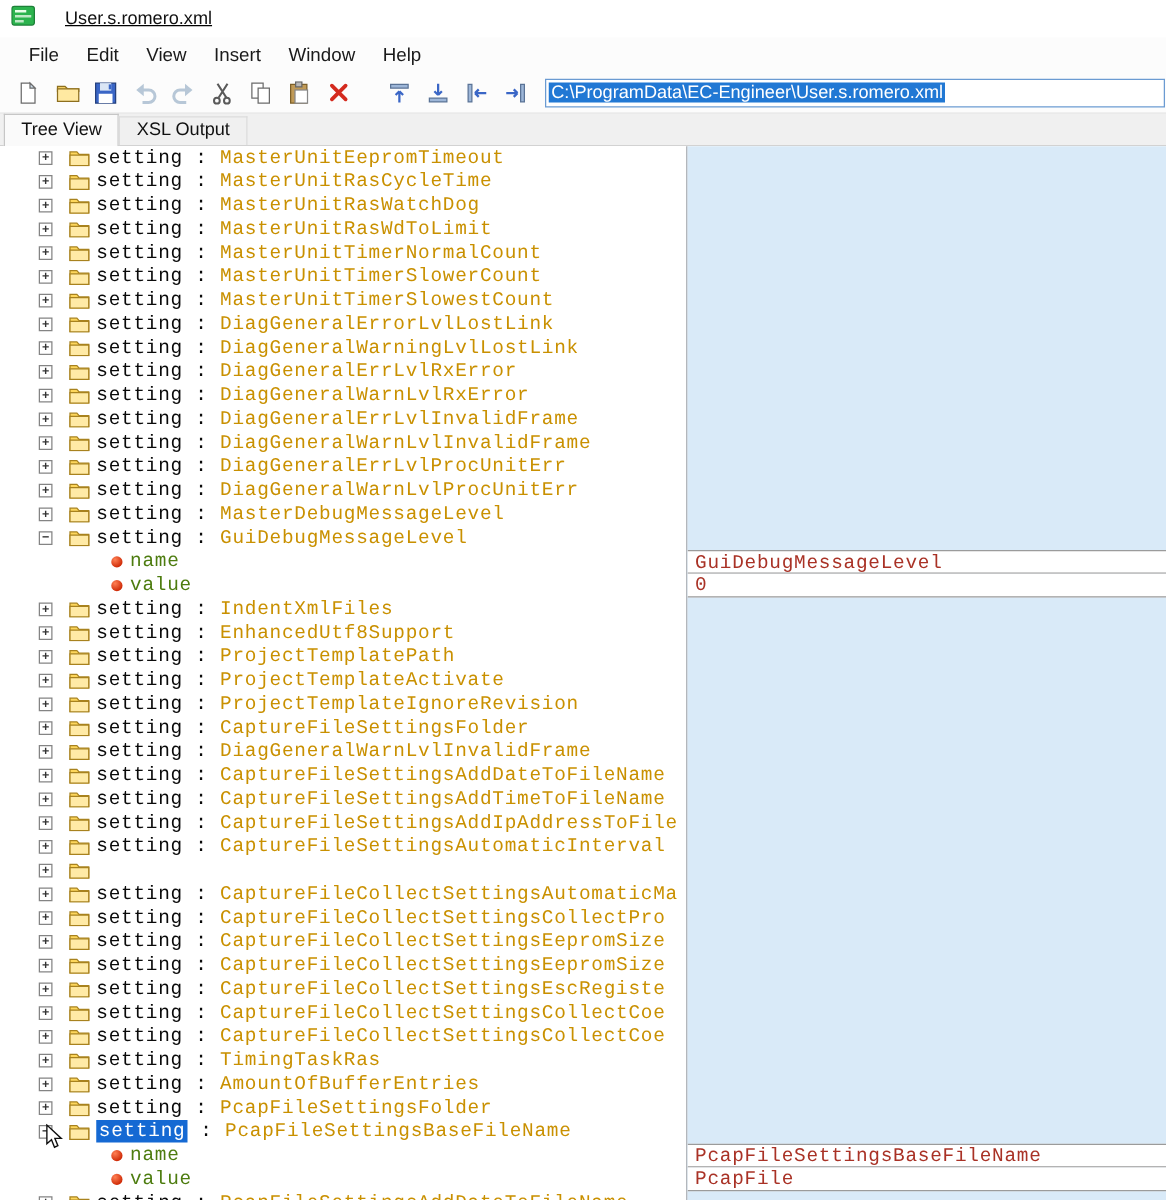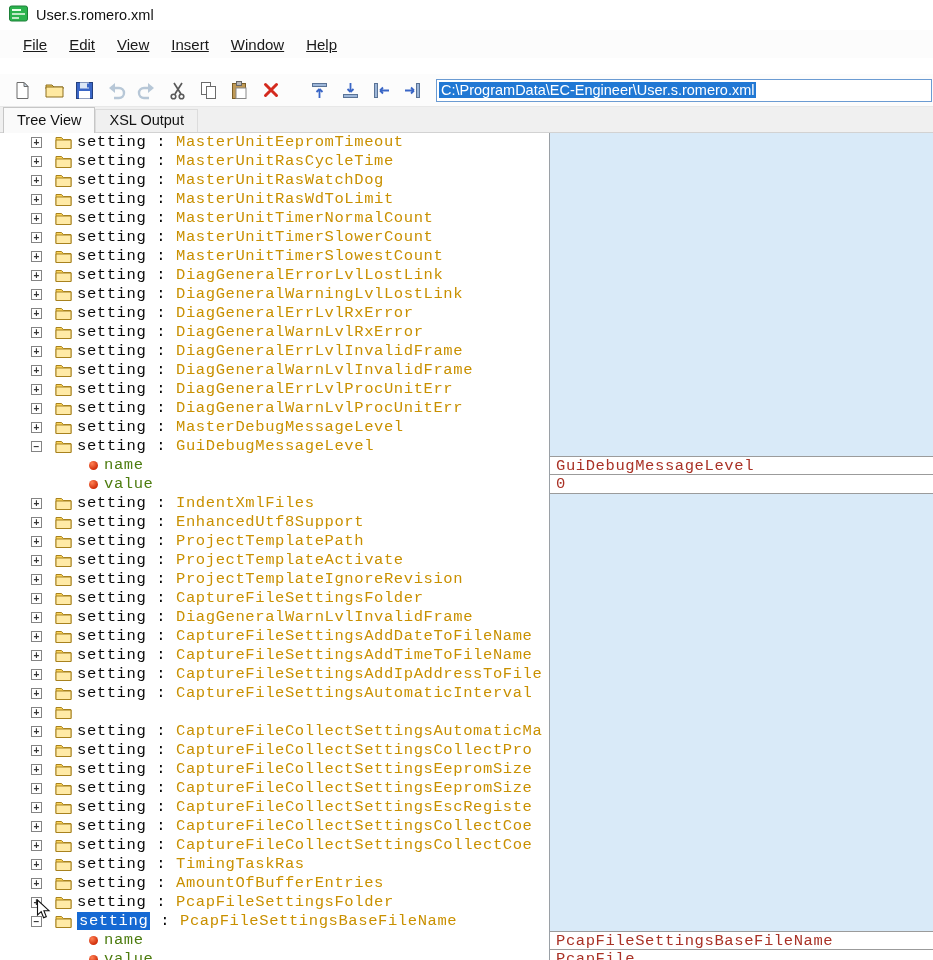--- a/index.html
+++ b/index.html
@@ -1,29 +1,29 @@
 <!DOCTYPE html>
 <html><head>
 <meta charset="utf-8">
 <style>
   html,body{margin:0;padding:0;background:#fff;}
   .window{width:933px;height:960px;position:relative;overflow:hidden;background:#fff;
           font-family:"Liberation Sans",sans-serif;}
 
   
-  .titlebar{height:30px;display:flex;align-items:center;gap:8px;padding-left:9px;background:#fff;}
+  .titlebar{height:30px;display:flex;align-items:center;gap:24px;padding-left:9px;background:#fff;text-decoration:underline;}
   .titlebar .title{font-size:14.5px;color:#111;}
 
   
   .menubar{height:28px;display:flex;align-items:center;background:#fcfcfc;padding-left:12px;
-           font-size:15px;color:#1a1a1a;text-decoration:underline;}
+           font-size:15px;color:#1a1a1a;}
   .menu-item{padding:3px 11px;}
 
   
-  .toolbar{height:32px;display:flex;align-items:center;background:#fcfcfc;padding-left:12px;margin-top:16px;}
+  .toolbar{height:32px;display:flex;align-items:center;background:#fcfcfc;padding-left:12px;}
   .tbwrap{display:flex;align-items:center;gap:10px;}
   .tbtn{width:21px;height:21px;display:flex;align-items:center;justify-content:center;}
   .tbtn.disabled{opacity:.55;}
   .tb-gap{width:8px;}
   .addrbox{flex:1;margin-left:13px;margin-right:1px;height:21px;background:#fff;
            border:1px solid #6b9bd2;display:flex;align-items:center;padding:0 2px;overflow:hidden;}
   .addrtext{font-size:14.5px;background:#2178d4;color:#fff;padding:0 2px;white-space:nowrap;}
 
   
   .tabstrip{height:27px;background:#f0f0f0;border-top:1px solid #e8e8e8;border-bottom:1px solid #d2d2d2;

